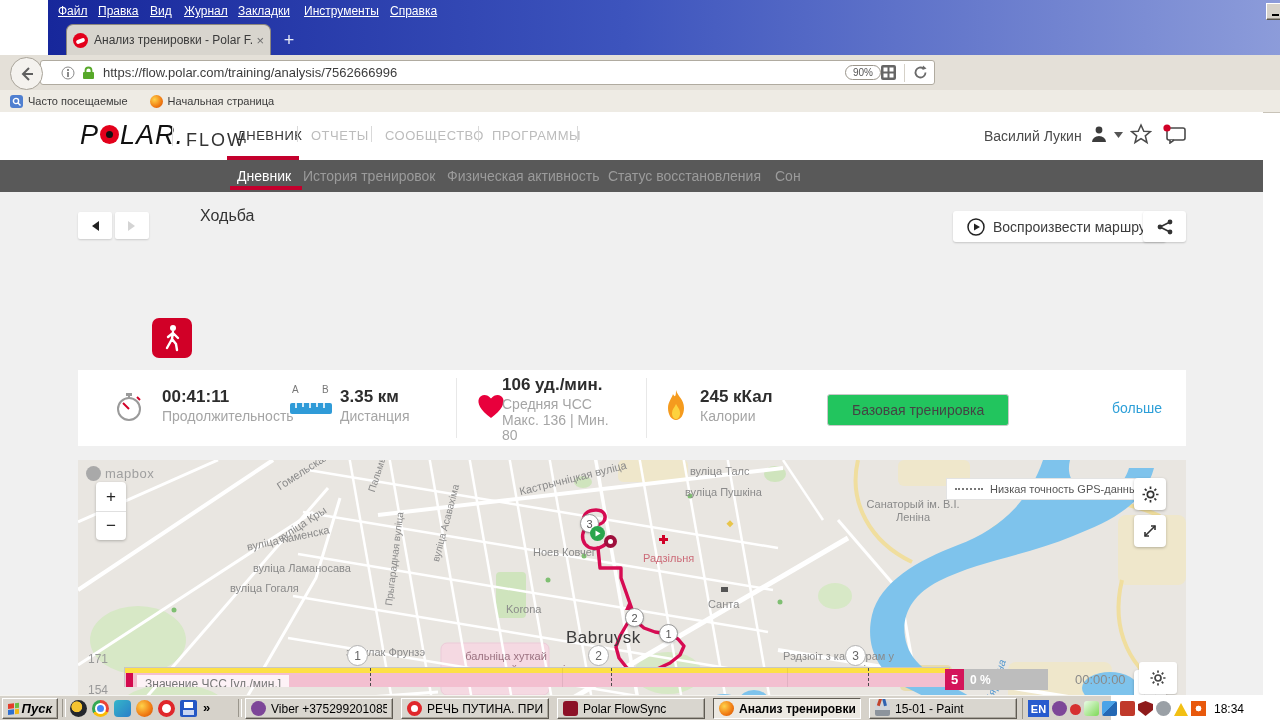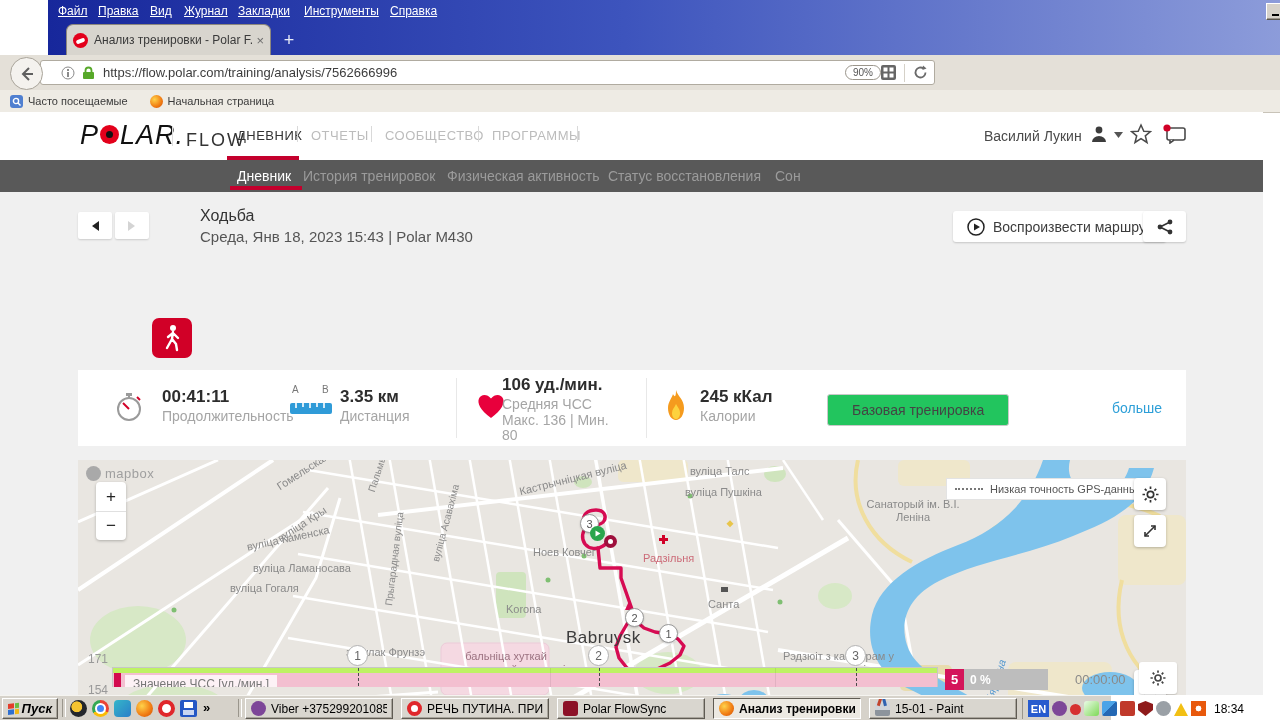--- a/index.html
+++ b/index.html
@@ -283,21 +283,20 @@
           <path d="M2,1 L9,6 L2,11z" fill="#d4d4d4"></path>
         </svg>
       </div>
     <div id="sporticon" class="ab">
       <svg width="22" height="28">
           <circle cx="12" cy="4" r="3" fill="#fff"></circle>
           <path d="M12,8 L11,15 M11,15 L6,24 M11,15 L15,20 L16,26 M12,9 L7,13 M12,9 L17,14" stroke="#fff" stroke-width="2.4" fill="none" stroke-linecap="round"></path>
         </svg>
     </div>
     <div class="ab" style="left:200px;top:95px;font-size:16px;color:#333">Ходьба</div>
-    <div class="ab" style="left:200px;top:116px;font-size:15px;color:#555">Среда, Янв 18, 2023 15:43 | Polar M430</div>
     <div class="ab btn-white" style="left:953px;top:99px;height:31px;padding:0 14px">
       <svg width="18" height="18" style="margin-right:8px">
           <circle cx="9" cy="9" r="8" fill="none" stroke="#222" stroke-width="1.5"></circle>
           <path d="M7,5.5 L13,9 L7,12.5z" fill="#222"></path>
         </svg>
       <span>Воспроизвести маршрут</span>
     </div>
     <div class="ab btn-white" style="left:1143px;top:99px;width:43px;height:31px">
       <svg width="16" height="16">
           <circle cx="13" cy="3" r="2.4" fill="#333"></circle>
@@ -511,21 +510,21 @@
       </div>
       
       
     </div>
 
     <div class="ab cmark" style="left:347px;top:533px">1</div>
     <div class="ab cmark" style="left:588px;top:533px">2</div>
     <div class="ab cmark" style="left:845px;top:533px">3</div>
     <div class="ab" style="left:84px;top:540px;width:24px;text-align:right;font-size:12px;color:#999">171</div>
     <div class="ab" style="left:84px;top:571px;width:24px;text-align:right;font-size:12px;color:#999">154</div>
-    <div class="ab" style="left:112px;top:555px;width:826px;height:20px;background:#bef264;border:1px solid #c6c6c6;border-bottom:none;box-sizing:border-box;overflow:hidden">
+    <div class="ab" style="left:124px;top:555px;width:826px;height:20px;background:#fde047;border:1px solid #c6c6c6;border-bottom:none;box-sizing:border-box;overflow:hidden">
       <div style="position:absolute;left:0;top:5px;width:826px;height:23px;background:#f3bfd0"></div>
       <div style="position:absolute;left:437px;top:0;width:1px;height:28px;background:rgba(0,0,0,.07)"></div>
       <div style="position:absolute;left:662px;top:0;width:1px;height:28px;background:rgba(0,0,0,.07)"></div>
       <div style="position:absolute;left:1px;top:5px;width:7px;height:23px;background:#d30a4e"></div>
       <div style="position:absolute;left:12px;top:7px;background:rgba(255,255,255,.8);font-size:12px;color:#777;padding:2px 8px">Значение ЧСС [уд./мин.]</div>
       <div class="dash" style="position:absolute;left:245px;top:0;height:28px"></div>
       <div class="dash" style="position:absolute;left:486px;top:0;height:28px"></div>
       <div class="dash" style="position:absolute;left:743px;top:0;height:28px"></div>
     </div>
     <div class="ab" style="left:945px;top:557px;display:flex;align-items:center">

